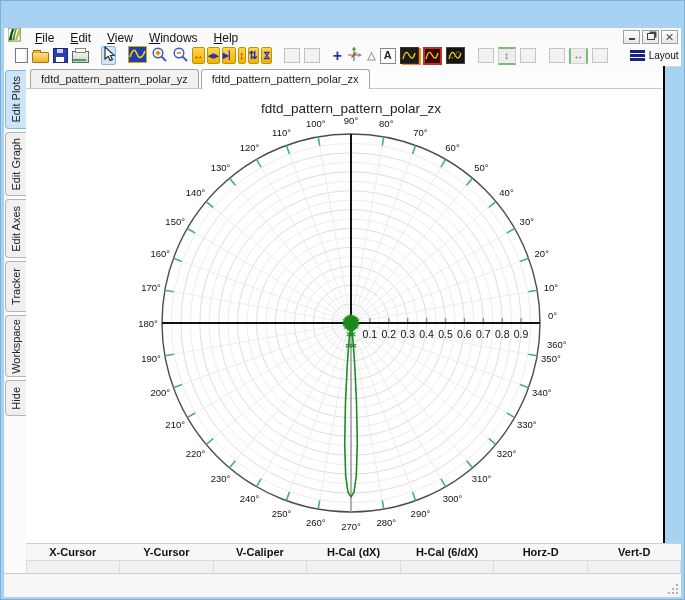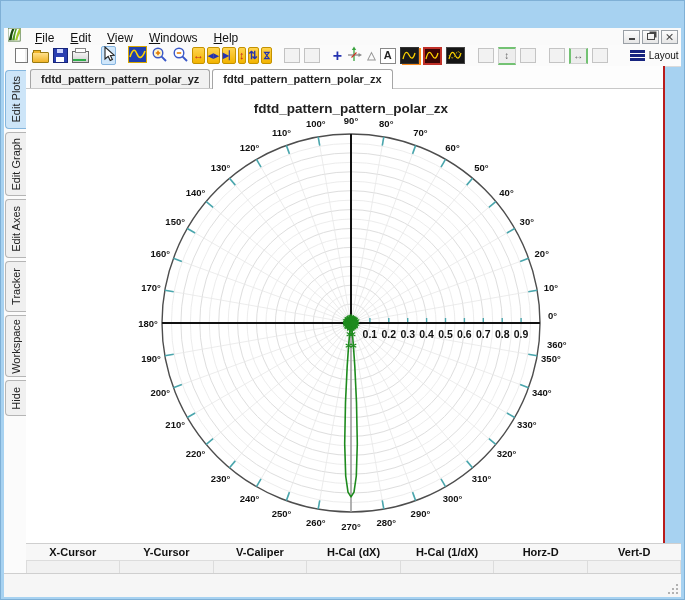--- a/index.html
+++ b/index.html
@@ -62,21 +62,21 @@
   .layout-label{font-size:10px;color:#111;}
 
   
   .sidebar{position:absolute;left:4px;top:66px;width:22px;bottom:27px;background:#fbfbfb;}
   .vtab{width:20px;margin:3px 0 0 1px;background:#f0f0f0;border:1px solid #b5b5b5;border-right:none;border-radius:4px 0 0 4px;display:flex;align-items:center;justify-content:center;}
   .vtab:first-child{margin-top:4px;}
   .vtab.active{background:#cde5f8;border-color:#85b6dd;}
   .vtab span{writing-mode:vertical-rl;transform:rotate(180deg);font-size:11px;color:#222;white-space:nowrap;}
 
   
-  .main{position:absolute;left:26px;top:66px;right:20px;height:477px;background:#fff;border-right:2px solid #b91c1c;font-weight:bold;}
+  .main{position:absolute;left:26px;top:66px;right:20px;height:477px;background:#fff;border-right:2px solid #000000;}
   .tabrow{height:22px;border-bottom:1px solid #c8c8c8;display:flex;align-items:flex-end;padding-left:2px;background:#fdfdfd;}
   .tab{font-size:11px;color:#222;background:#f1f1f1;border:1px solid #a5a5a5;border-bottom:none;border-radius:3px 3px 0 0;padding:3px 10px 3px 10px;margin-left:2px;margin-bottom:0;position:relative;}
   .tab.active{background:#fff;z-index:2;margin-bottom:-1px;padding-bottom:4px;}
   .plot{position:absolute;left:0;top:22px;right:0;bottom:0;}
 
   
   .cursor-table{position:absolute;left:26px;right:4px;top:543px;height:30px;background:#f7f7f7;border-top:1px solid #cfcfcf;}
   .ct-row{display:flex;}
   .ct-h{flex:1;font-size:11px;font-weight:bold;color:#111;text-align:center;line-height:16px;height:16px;}
   .ct-c{flex:1;height:12px;background:#f1f1f1;border:1px solid #dcdcdc;border-left:none;}
@@ -510,21 +510,21 @@
         </svg>
     </div>
   </div>
 
   <div class="cursor-table" id="cursor-table">
       <div class="ct-row">
         <div class="ct-h">X-Cursor</div>
         <div class="ct-h">Y-Cursor</div>
         <div class="ct-h">V-Caliper</div>
         <div class="ct-h">H-Cal (dX)</div>
-        <div class="ct-h">H-Cal (1/dX)</div>
+        <div class="ct-h">H-Cal (6/dX)</div>
         <div class="ct-h">Horz-D</div>
         <div class="ct-h">Vert-D</div>
       </div>
       <div class="ct-row">
         <div class="ct-c"></div>
         <div class="ct-c"></div>
         <div class="ct-c"></div>
         <div class="ct-c"></div>
         <div class="ct-c"></div>
         <div class="ct-c"></div>

